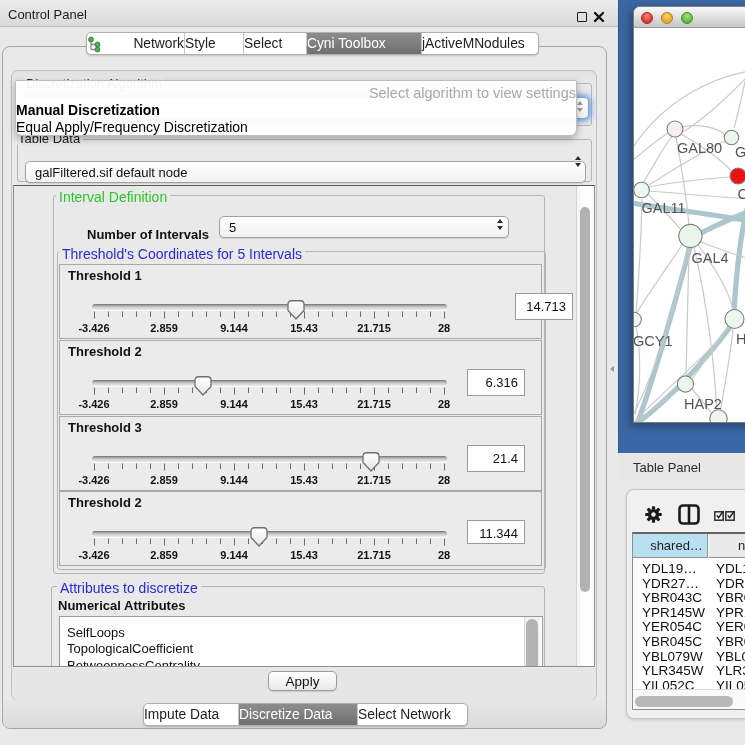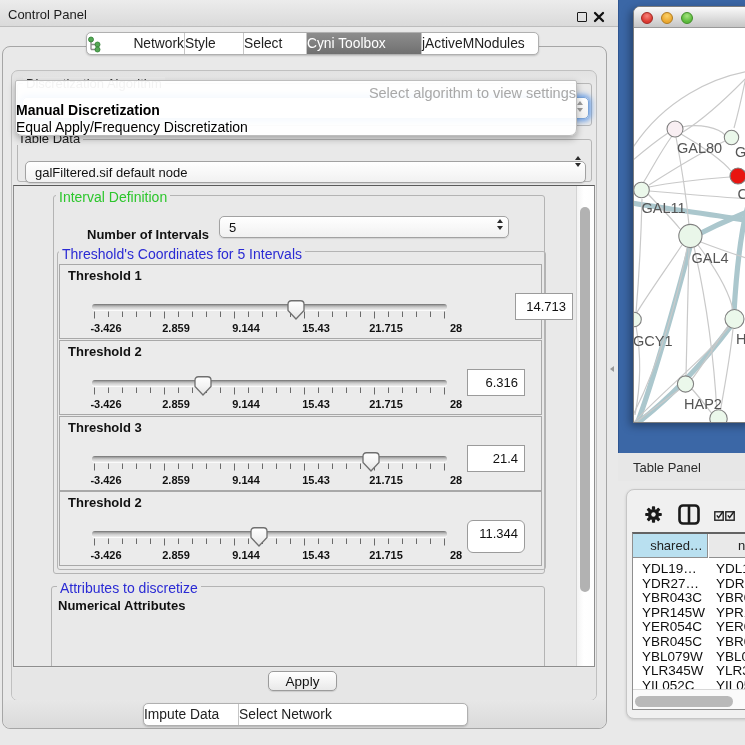--- a/index.html
+++ b/index.html
@@ -12,21 +12,21 @@
 .combo{position:absolute;border:1px solid #a2a2a2;border-radius:5px;
   background:linear-gradient(#ffffff,#f1f1f1);box-shadow:0 1px 1px rgba(0,0,0,.1);}
 .combo .txt{position:absolute;left:9px;top:3px;font-size:13px;color:#111;}
 .updown{position:absolute;width:9px;}
 .updown .u{width:0;height:0;border-left:3.5px solid transparent;border-right:3.5px solid transparent;border-bottom:4.5px solid #2b2b2b;margin-bottom:2.5px;}
 .updown .d{width:0;height:0;border-left:3.5px solid transparent;border-right:3.5px solid transparent;border-top:4.5px solid #2b2b2b;}
 .tbox{position:absolute;border:1px solid #a8a8a8;background:#ebebeb;}
 .tlabel{position:absolute;left:8px;top:3px;font-size:13px;font-weight:bold;color:#111;}
 .track{position:absolute;height:6px;border-radius:3px;background:linear-gradient(#6f6f6f 0,#a3a3a3 1.5px,#c9c9c9 3px,#efefef 6px);box-shadow:0 1px 0 rgba(255,255,255,.8);}
 .vbox{position:absolute;border:1px solid #9b9b9b;background:#fff;font-size:13px;color:#111;text-align:right;padding-right:6px;}
-.ticklbl{position:absolute;font-size:11px;font-weight:bold;color:#111;transform:translateX(-50%);white-space:nowrap;margin-left:12px;}
+.ticklbl{position:absolute;font-size:11px;font-weight:bold;color:#111;transform:translateX(-50%);white-space:nowrap;}
 </style></head><body>
 <div id="root">
 
 <div class="abs" style="left:0;top:0;width:618px;height:745px;background:#e9e9e9;">
 <div class="abs" style="left:0;top:0;width:618px;height:27px;background:linear-gradient(#ececec,#dadada);border-bottom:1px solid #bcbcbc;"></div>
 <div class="abs" style="left:8px;top:7px;font-size:13px;color:#1c1c1c;">Control Panel</div>
 <div class="abs" style="left:577px;top:12px;width:10px;height:10px;border:1.6px solid #1a1a1a;border-radius:1px;"></div>
 <svg class="abs" style="left:593px;top:11px;" width="12" height="12">
         <path d="M2 2 L10 10 M10 2 L2 10" stroke="#111" stroke-width="2.3" stroke-linecap="round"></path>
       </svg>
@@ -271,34 +271,42 @@
 <svg class="abs" style="left:189.5px;top:35px;" width="18" height="20">
             <path d="M4.5 0.75 H13.5 Q17 0.75 17 4.2 V10.5 L9 19 L1 10.5 V4.2 Q1 0.75 4.5 0.75 Z" fill="url(#tg)" stroke="#6f6f6f" stroke-width="1.3"></path>
             <defs>
               <linearGradient id="tg" x1="0" y1="0" x2="0" y2="1">
                 <stop offset="0" stop-color="#ffffff"></stop>
                 <stop offset="0.55" stop-color="#f2f2f2"></stop>
                 <stop offset="1" stop-color="#e3e3e3"></stop>
               </linearGradient>
             </defs>
           </svg>
-<div class="vbox" style="left:407px;top:28px;width:58px;height:33px;line-height:25px;border-radius:6px;">11.344</div>
+<div class="vbox" style="left:407px;top:28px;width:58px;height:24px;line-height:25px;">11.344</div>
 </div>
 <div class="groupbox" style="left:37px;top:400px;width:494px;height:94px;border-color:#b4b4b4;"></div>
 <div class="grouplabel" style="left:43px;top:396px;color:#2a2ad4;font-size:14px;">Attributes to discretize</div>
 <div class="abs" style="left:44px;top:412px;font-size:13px;font-weight:bold;color:#111;">Numerical Attributes</div>
+<div class="abs" style="left:45px;top:430px;width:484px;height:60px;border:1px solid #999;background:#fff;overflow:hidden;">
+<div style="position:absolute;left:7px;top:8px;font-size:13px;color:#111;line-height:16.4px;">SelfLoops<br>TopologicalCoefficient<br>BetweennessCentrality<br></div>
+<div style="position:absolute;right:2px;top:0;width:16px;height:100%;background:#f2f2f2;border-left:1px solid #d9d9d9;"></div>
+<div style="position:absolute;right:4px;top:2px;width:12px;height:52px;border-radius:6px;background:#b3b3b3;"></div>
+</div>
 <div class="abs" style="right:0;top:0;width:18px;height:480px;background:linear-gradient(90deg,#f4f4f4,#ffffff 40%,#fdfdfd);border-left:1px solid #d4d4d4;"></div>
 <div class="abs" style="right:4px;top:21px;width:10px;height:385px;border-radius:5px;background:#b2b2b2;"></div>
 </div>
 <div class="abs" style="left:12px;top:668px;width:584px;height:32px;background:#e6e6e6;border-radius:0 0 6px 6px;"></div>
 <div class="abs" style="left:268px;top:671px;width:69px;height:20px;border:1px solid #9b9b9b;border-radius:5px;background:linear-gradient(#ffffff,#e9e9e9);box-shadow:0 1px 1px rgba(0,0,0,.12);font-size:13.5px;color:#111;text-align:center;line-height:19px;">Apply</div>
 <div class="abs" style="left:3px;top:700px;width:603px;height:28px;background:linear-gradient(#e7e7e7,#dadada);border-radius:0 0 8px 8px;"></div>
 <div class="abs" style="left:143px;top:703px;width:325px;height:23px;background:#fff;border:1px solid #b0b0b0;border-radius:5px;box-shadow:0 1px 2px rgba(0,0,0,.18);display:flex;overflow:hidden;">
         <div class="seg" style="width:94px;flex:none;">
           <span style="">Impute Data</span>
+        </div>
+        <div class="seg" style="width:119px;flex:none;border-left:1px solid #c6c6c6;background:linear-gradient(#8d8d8d,#707070);color:#fff;">
+          <span style="color:#fff;">Discretize Data</span>
         </div>
         <div class="seg" style="width:101px;flex:none;border-left:1px solid #c6c6c6;">
           <span style="">Select Network</span>
         </div>
       </div>
 <div class="abs" style="left:610px;top:366px;width:0;height:0;border-top:3px solid transparent;border-bottom:3px solid transparent;border-right:4px solid #9a9a9a;"></div>
 <div class="abs" style="left:15px;top:80px;width:562px;height:56px;background:rgba(255,255,255,0.94);border:1px solid #bdbdbd;border-radius:2px 2px 7px 7px;box-shadow:0 3px 7px rgba(0,0,0,.3);z-index:50;">
 <div style="position:absolute;left:0;top:4px;width:100%;text-align:right;font-size:14.5px;color:#a8a8a8;">Select algorithm to view settings</div>
 <div style="position:absolute;left:0px;top:21px;font-size:14px;font-weight:bold;color:#000;">Manual Discretization</div>
 <div style="position:absolute;left:0px;top:38px;font-size:14px;color:#000;">Equal Apply/Frequency Discretization</div>

